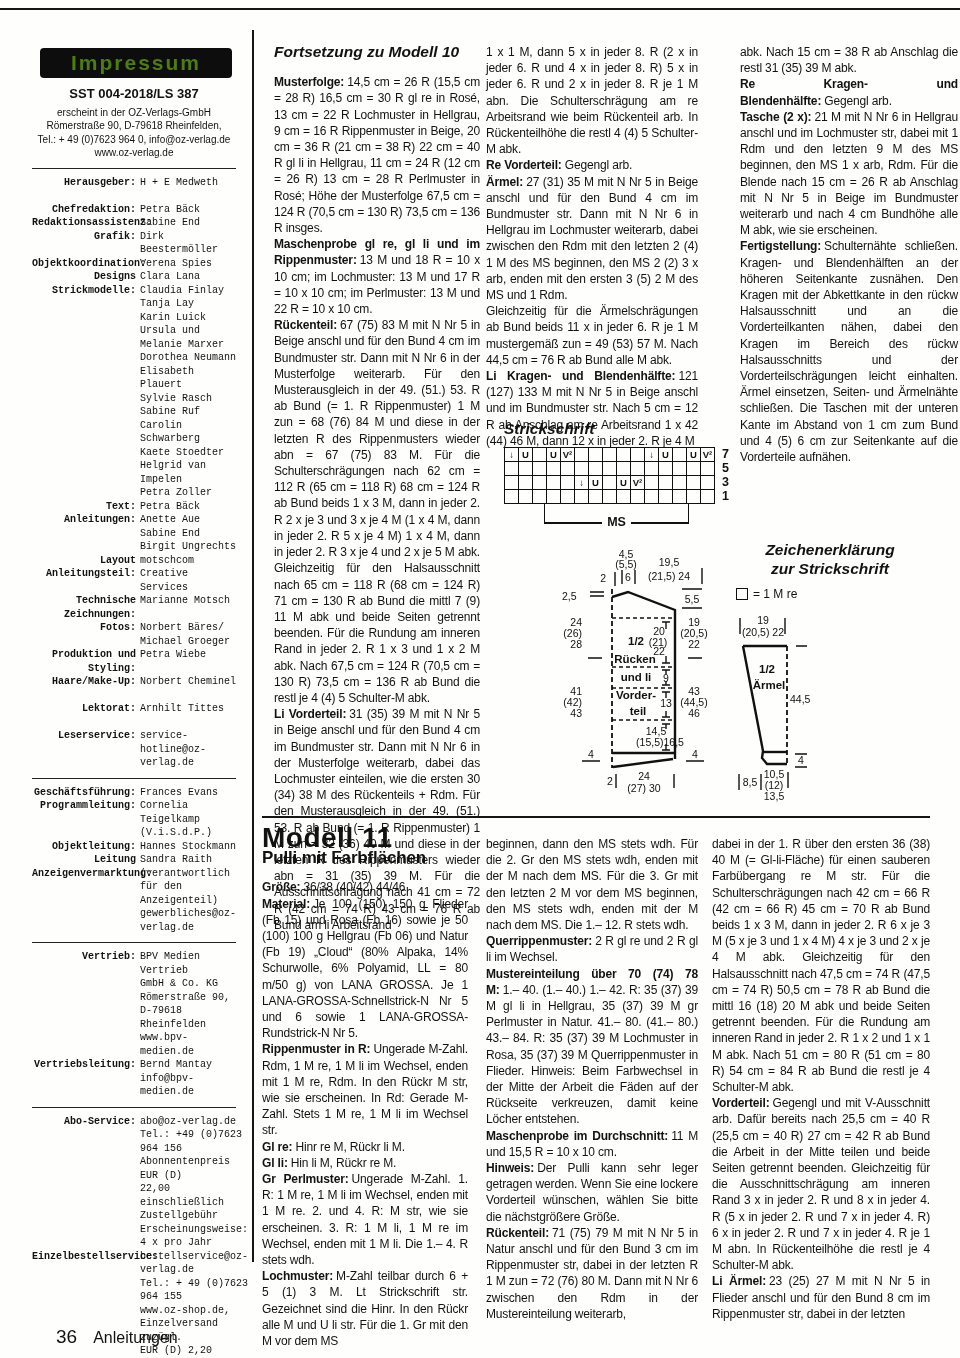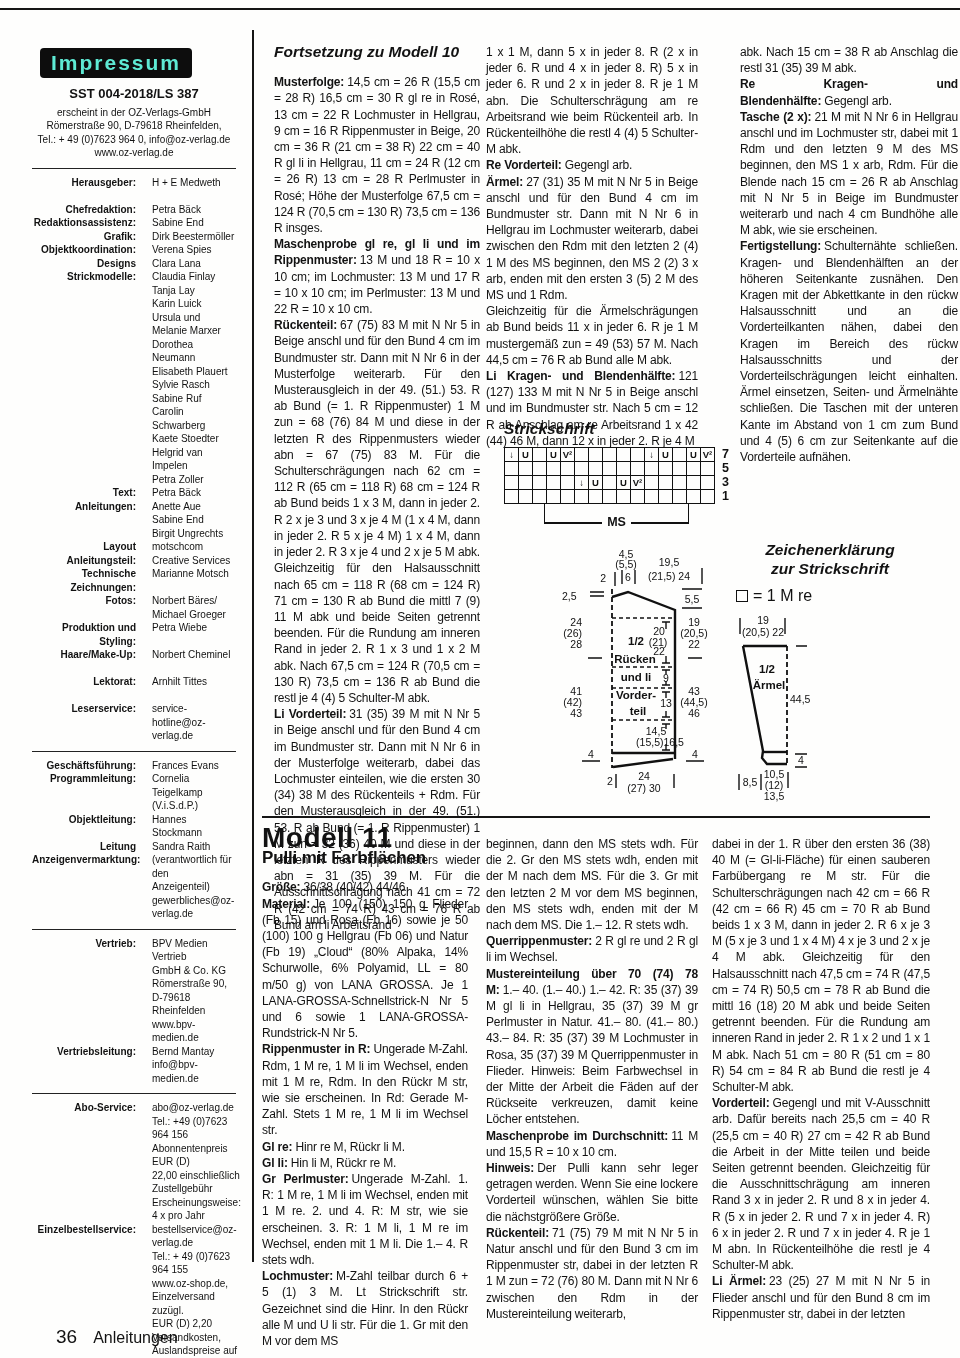--- a/index.html
+++ b/index.html
@@ -4,26 +4,26 @@
 <style>
   html,body{margin:0;padding:0;background:#e8e8e6;}
   .page{position:relative;width:960px;height:1358px;background:#fefefd;overflow:hidden;
         font-family:"Liberation Sans",sans-serif;color:#121212;}
   .topline{position:absolute;top:8px;left:0;width:960px;height:2px;background:#151515;}
   .vdivider{position:absolute;left:252px;top:30px;width:2px;height:1232px;background:#151515;}
   .hrule{position:absolute;left:262px;top:816px;width:668px;height:2px;background:#151515;}
 
   
   .imp{position:absolute;left:32px;top:48px;width:204px;font-size:10px;line-height:13.5px;}
-  .imp-title{background:#0d0d0d;color:#5eead4;font-weight:bold;font-size:21px;line-height:30px;
-             text-align:center;letter-spacing:2px;width:152px;margin-left:8px;border-radius:4px;}
+  .imp-title{background:#0d0d0d;color:#4d7c0f;font-weight:bold;font-size:21px;line-height:30px;
+             text-align:center;letter-spacing:2px;width:192px;margin-left:8px;border-radius:4px;}
   .imp-code{text-align:center;font-weight:bold;font-size:13px;margin-top:9px;}
   .imp-addr{text-align:center;margin-top:5px;white-space:pre-line;}
   .imp hr{border:none;border-top:1.5px solid #222;margin:8px 0 7px;}
-  .imp-rows{display:grid;grid-template-columns:104px 1fr;column-gap:16px;}
+  .imp-rows{display:grid;grid-template-columns:104px 1fr;column-gap:4px;font-family:Liberation Mono, monospace;}
   .imp-rows .lab{font-weight:bold;text-align:right;min-height:13.5px;}
   .imp-rows .val{white-space:pre-line;min-height:13.5px;}
   .imp-copy-title{font-weight:bold;font-size:11px;margin:16px 0 4px;}
   .imp-copy{text-align:justify;}
   .footer{position:absolute;left:56px;top:1278px;font-size:16px;margin-top:48px;}
   .footer .num{font-size:19px;margin-right:16px;}
 
   
   .coltext{position:absolute;font-size:12px;line-height:16.2px;text-align:justify;letter-spacing:-0.15px;}
   .c2t{left:274px;top:44px;width:206px;}
@@ -50,21 +50,21 @@
   .rownums{display:flex;flex-direction:column;margin-left:7px;font-size:12.5px;font-weight:600;}
   .rownums .rn{height:14px;line-height:14px;}
   .ms{margin-left:40px;width:143px;height:20px;border-left:1.5px solid #111;border-right:1.5px solid #111;
       display:flex;align-items:flex-end;}
   .ms .line{flex:1;height:10px;border-bottom:2px solid #111;}
   .ms .lbl{font-weight:bold;font-size:12.5px;line-height:12px;padding:0 5px;transform:translateY(4px);}
 
   
   .legend{position:absolute;left:736px;top:540px;width:188px;}
   .legend .t{font-style:italic;font-weight:bold;font-size:15.5px;line-height:19px;text-align:center;}
-  .legend-item{display:flex;align-items:center;margin-top:9px;font-size:16px;}
+  .legend-item{display:flex;align-items:center;margin-top:9px;font-size:12px;}
   .sq{width:10px;height:10px;border:1.5px solid #111;margin-right:5px;flex:0 0 auto;}
 
   
   .schem{position:absolute;}
   .schem-body{left:556px;top:532px;}
   .schem-sleeve{left:728px;top:588px;}
   svg text{font-family:"Liberation Sans",sans-serif;fill:#111;}
   svg .m{font-size:10.5px;}
   svg .n{font-size:11.5px;font-weight:bold;}
   svg .solid{stroke:#111;stroke-width:2.4;fill:none;stroke-linejoin:miter;}

